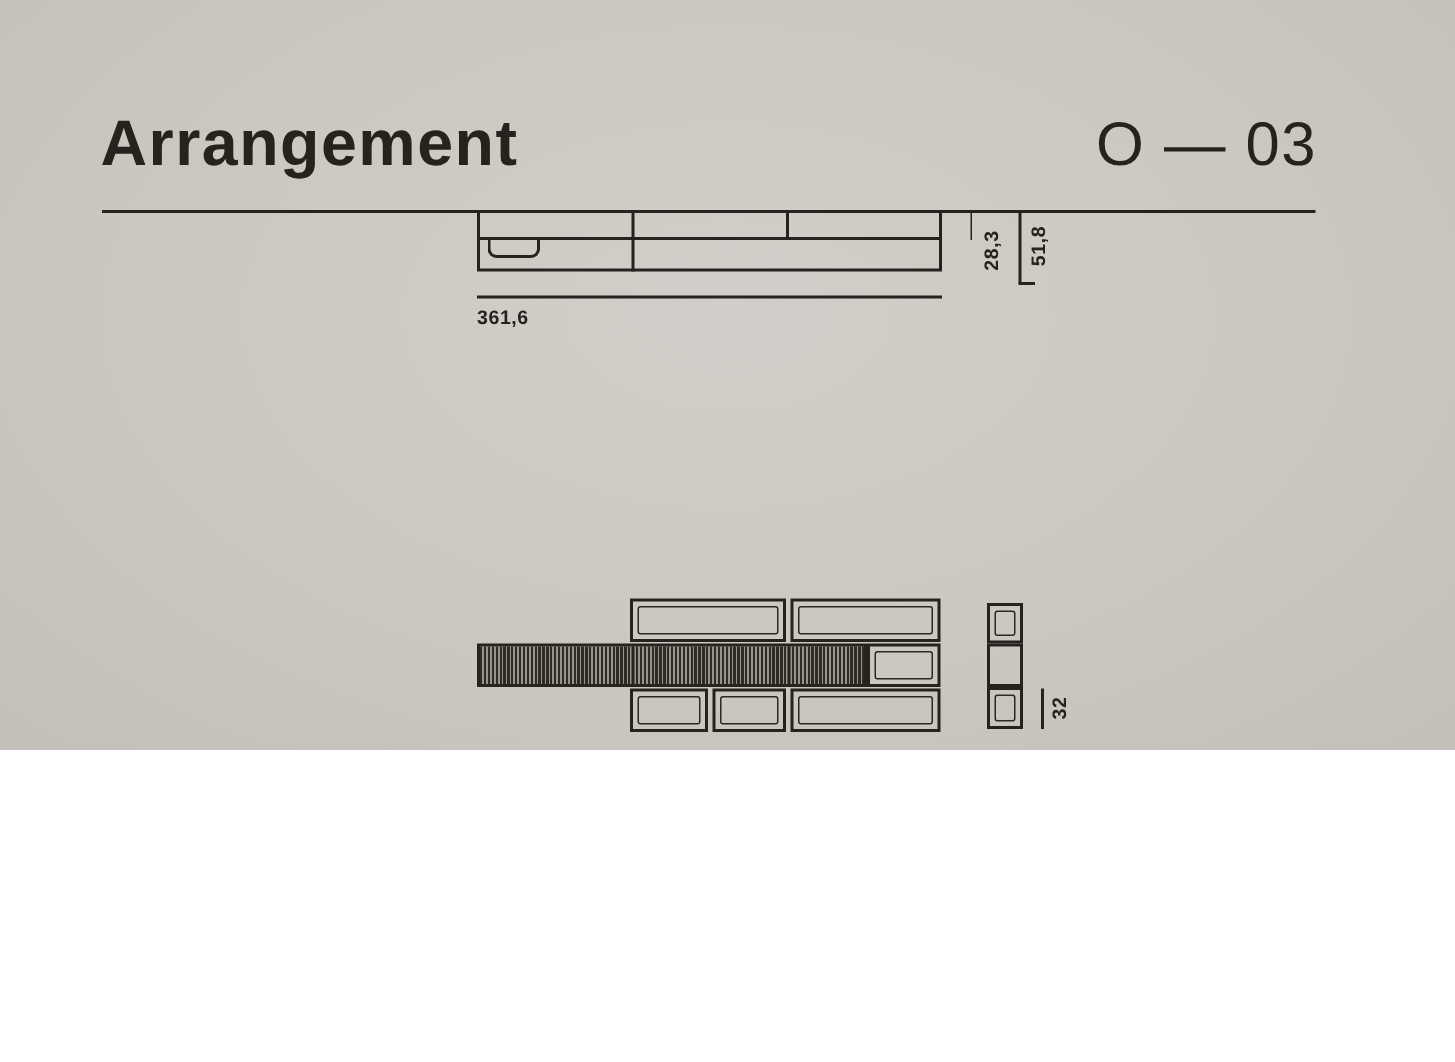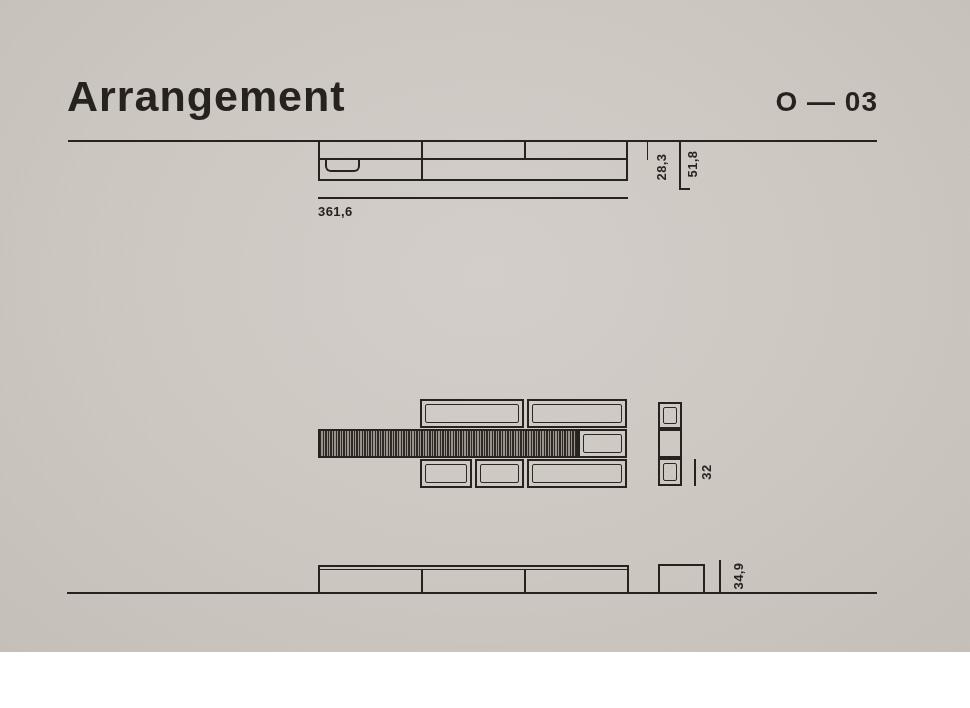--- a/index.html
+++ b/index.html
@@ -1,32 +1,32 @@
 <!DOCTYPE html>
 <html><head>
 <meta charset="utf-8">
 <style>
   html,body{margin:0;padding:0;}
   .page{
     position:relative;
-    width:970px;height:652px;
+    width:970px;height:500px;
     background:radial-gradient(ellipse at 50% 42%, #d3cec9 0%, #cdc7c2 55%, #c5bfba 100%);
     font-family:"Liberation Sans", sans-serif;
     overflow:hidden;
   }
   
   .hdr{
     position:absolute; left:67px; right:92px; top:74px;
     display:flex; justify-content:space-between; align-items:baseline;
   }
   .title{
     font-size:43px; line-height:1.05; font-weight:700; letter-spacing:1px; color:#26221e;
   }
   .code{
-    font-size:28px; line-height:1.05; font-weight:700; letter-spacing:1px; color:#26221e;
+    font-size:41px; line-height:1.05; font-weight:400; letter-spacing:1px; color:#26221e;
   }
   
   .hl{ position:absolute; background:#26221e; }
   .vl{ position:absolute; background:#26221e; }
   .box{ position:absolute; border:2px solid #26221e; box-sizing:border-box; background:transparent; }
   .inner{ position:absolute; left:3px; right:3px; top:3px; bottom:3px; border:1.4px solid #2b2722; border-radius:2px; }
   .dim{ position:absolute; font-size:13px; font-weight:700; letter-spacing:0.4px; color:#26221e; white-space:nowrap; }
   .dim-v{ transform:translate(-50%,-50%) rotate(-90deg); }
   .dim-h{ text-align:left; }
   .hatch{

